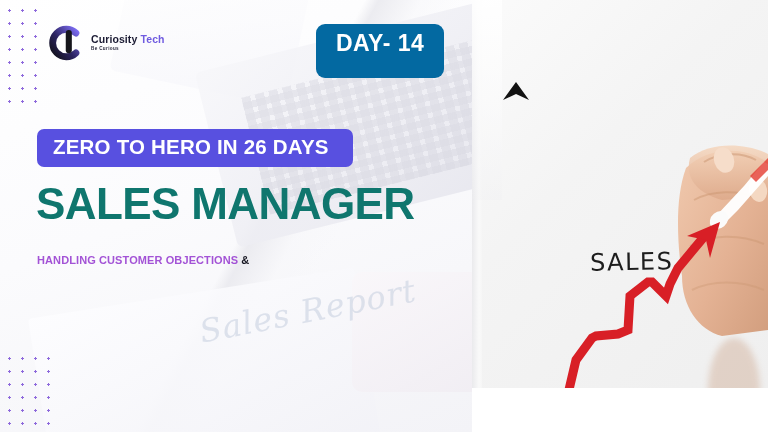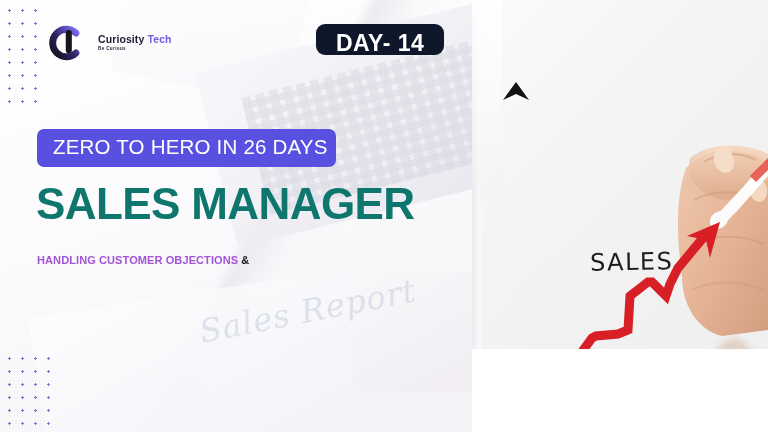--- a/index.html
+++ b/index.html
@@ -98,53 +98,53 @@
     opacity:.85;
   }
   .dots-tl { left:3px;  top:4px;   width:36px; height:104px; }
   .dots-bl { left:3px;  top:352px; width:49px; height:76px; }
 
   
   .content { position:absolute; left:0; top:0; width:472px; height:432px; }
 
   .logo-row {
     position:absolute; left:46px; top:24px;
-    display:flex; align-items:center; gap:14px;
+    display:flex; align-items:center; gap:7px;
   }
   .logo-mark {
     position:relative; width:38px; height:38px; flex:0 0 38px;
   }
   .logo-words { display:flex; flex-direction:column; line-height:1; }
   .logo-title { font-size:10.5px; font-weight:bold; letter-spacing:.1px; white-space:nowrap; }
   .logo-title .w1 { color:#1b1b33; }
   .logo-title .w2 { color:#6f5be0; }
   .logo-tag {
     font-size:4.6px; font-weight:bold; color:#2a2a3d;
     letter-spacing:.35px; margin-top:2.5px;
   }
 
   .day-badge {
     position:absolute; left:316px; top:24px;
-    background:#0f172a;
+    background:#0369a1;
     color:#ffffff;
     font-size:23px; font-weight:bold;
     letter-spacing:.5px;
-    padding:8px 20px 0 20px;
+    padding:8px 20px 23px 20px;
     border-radius:9px;
     white-space:nowrap;
     line-height:1;
   }
 
   .ribbon {
     position:absolute; left:37px; top:129px;
     background:#5850E0;
     color:#ffffff;
-    font-size:20.5px; font-weight:normal;
+    font-size:20.5px; font-weight:bold;
     letter-spacing:.2px;
-    padding:8px 8px 9px 16px;
+    padding:8px 24px 9px 16px;
     border-radius:7px;
     white-space:nowrap;
     line-height:1;
   }
 
   .headline {
     position:absolute; left:36px; top:182px;
     font-size:44px; font-weight:bold;
     color:#0f766e;
     letter-spacing:-0.6px;
@@ -159,21 +159,21 @@
     letter-spacing:.1px;
     line-height:1.32;
     max-width:410px;
   }
   .subline .amp { color:#14141f; }
 
   
   .right-panel {
     position:absolute;
     left:472px; top:0;
-    width:296px; height:349px;
+    width:296px; height:388px;
     background:linear-gradient(135deg,#fbfbfb 0%,#f4f4f4 40%,#efefef 100%);
     overflow:hidden;
   }
   .rp-edge {
     position:absolute; left:0; top:0; width:10px; height:432px;
     background:linear-gradient(90deg,#e9e9ec 0%,#fafafa 70%,#f6f6f6 100%);
     opacity:.9;
   }
   .rp-glow {
     position:absolute; left:-30px; top:0; width:60px; height:200px;

